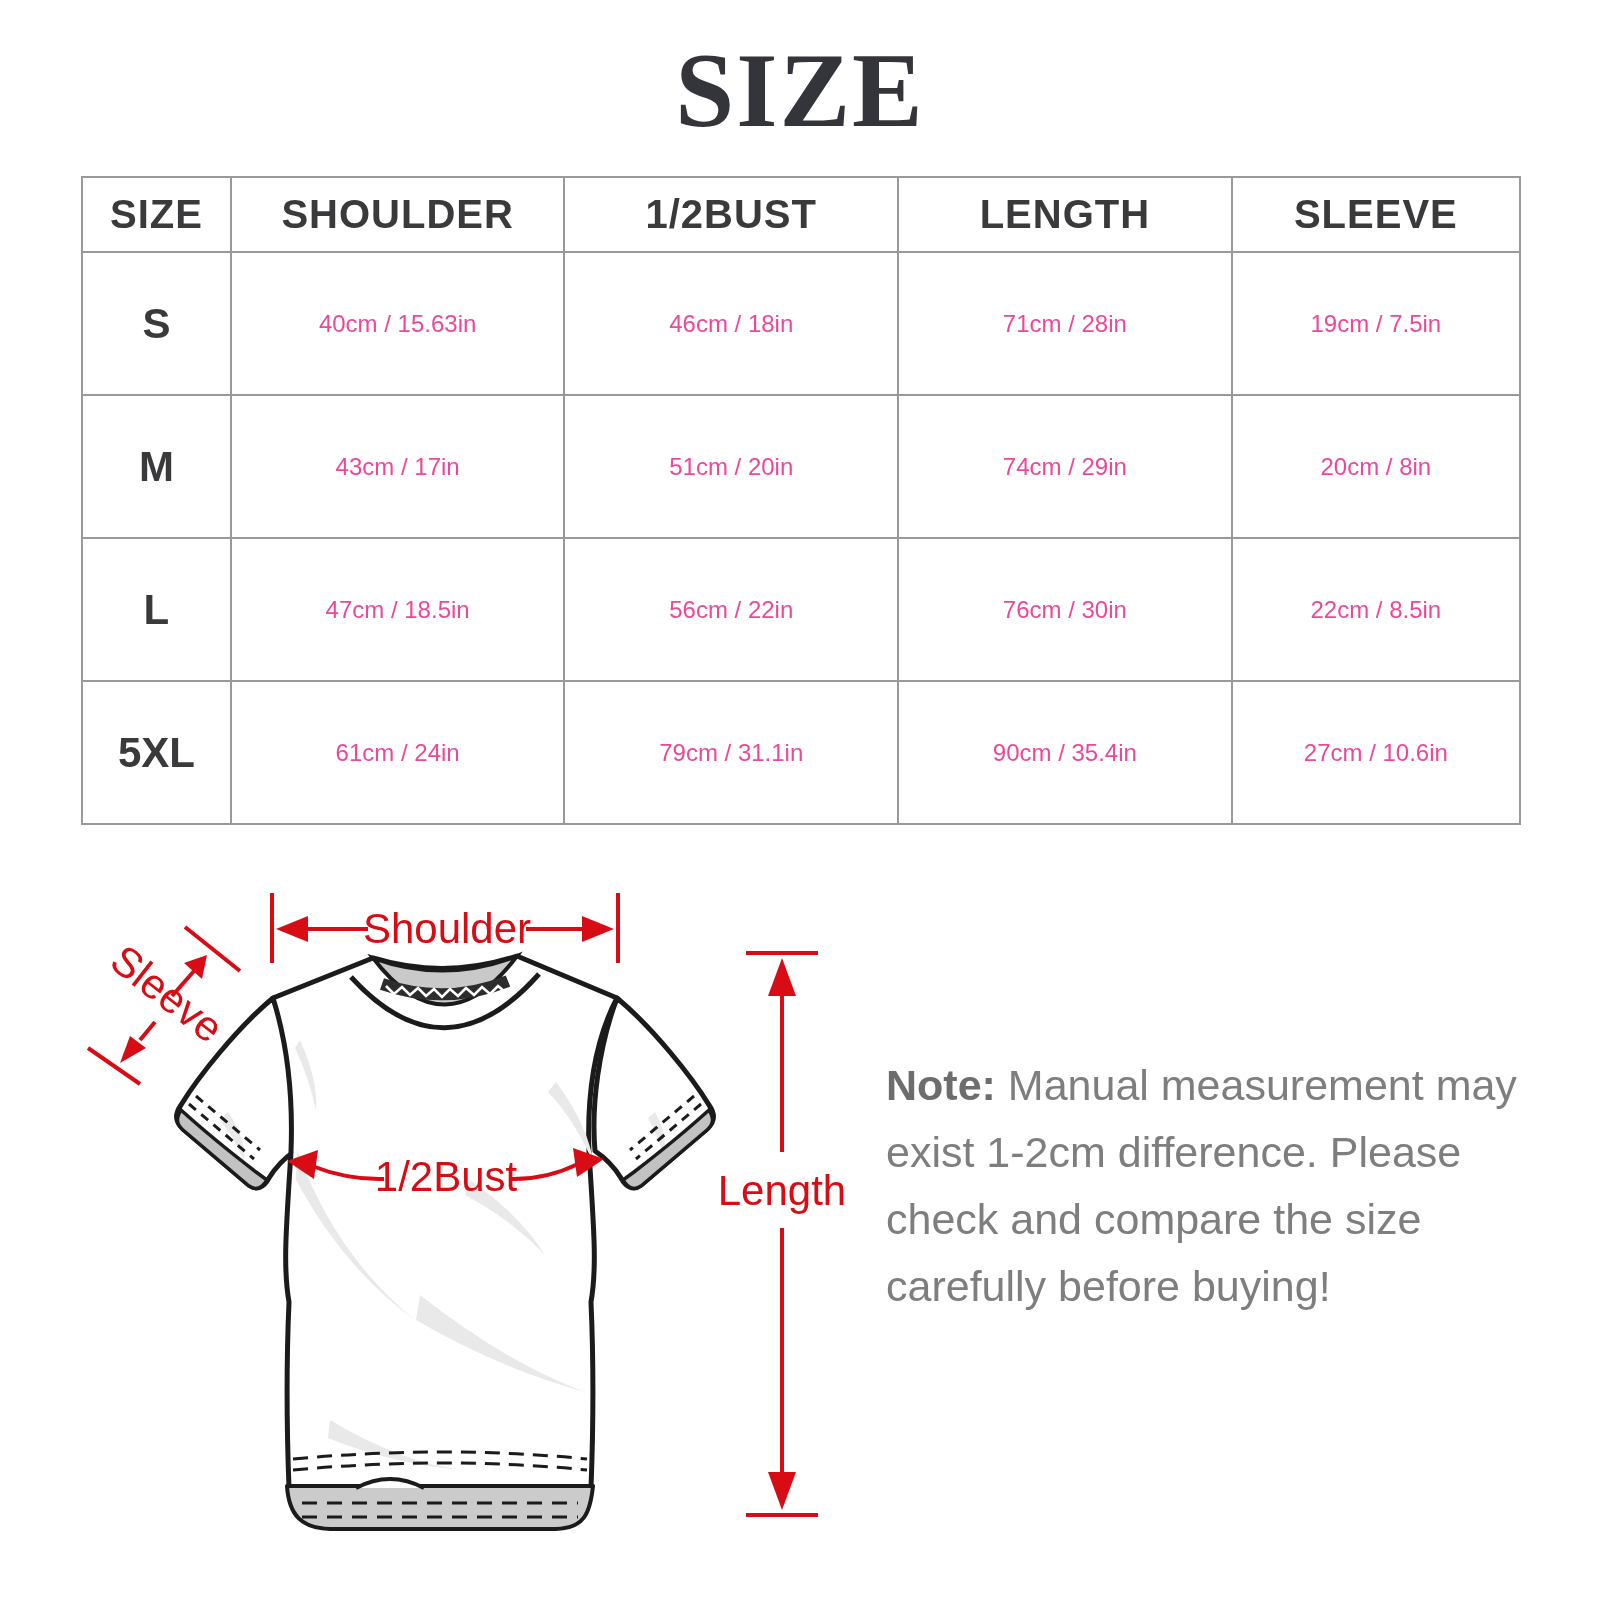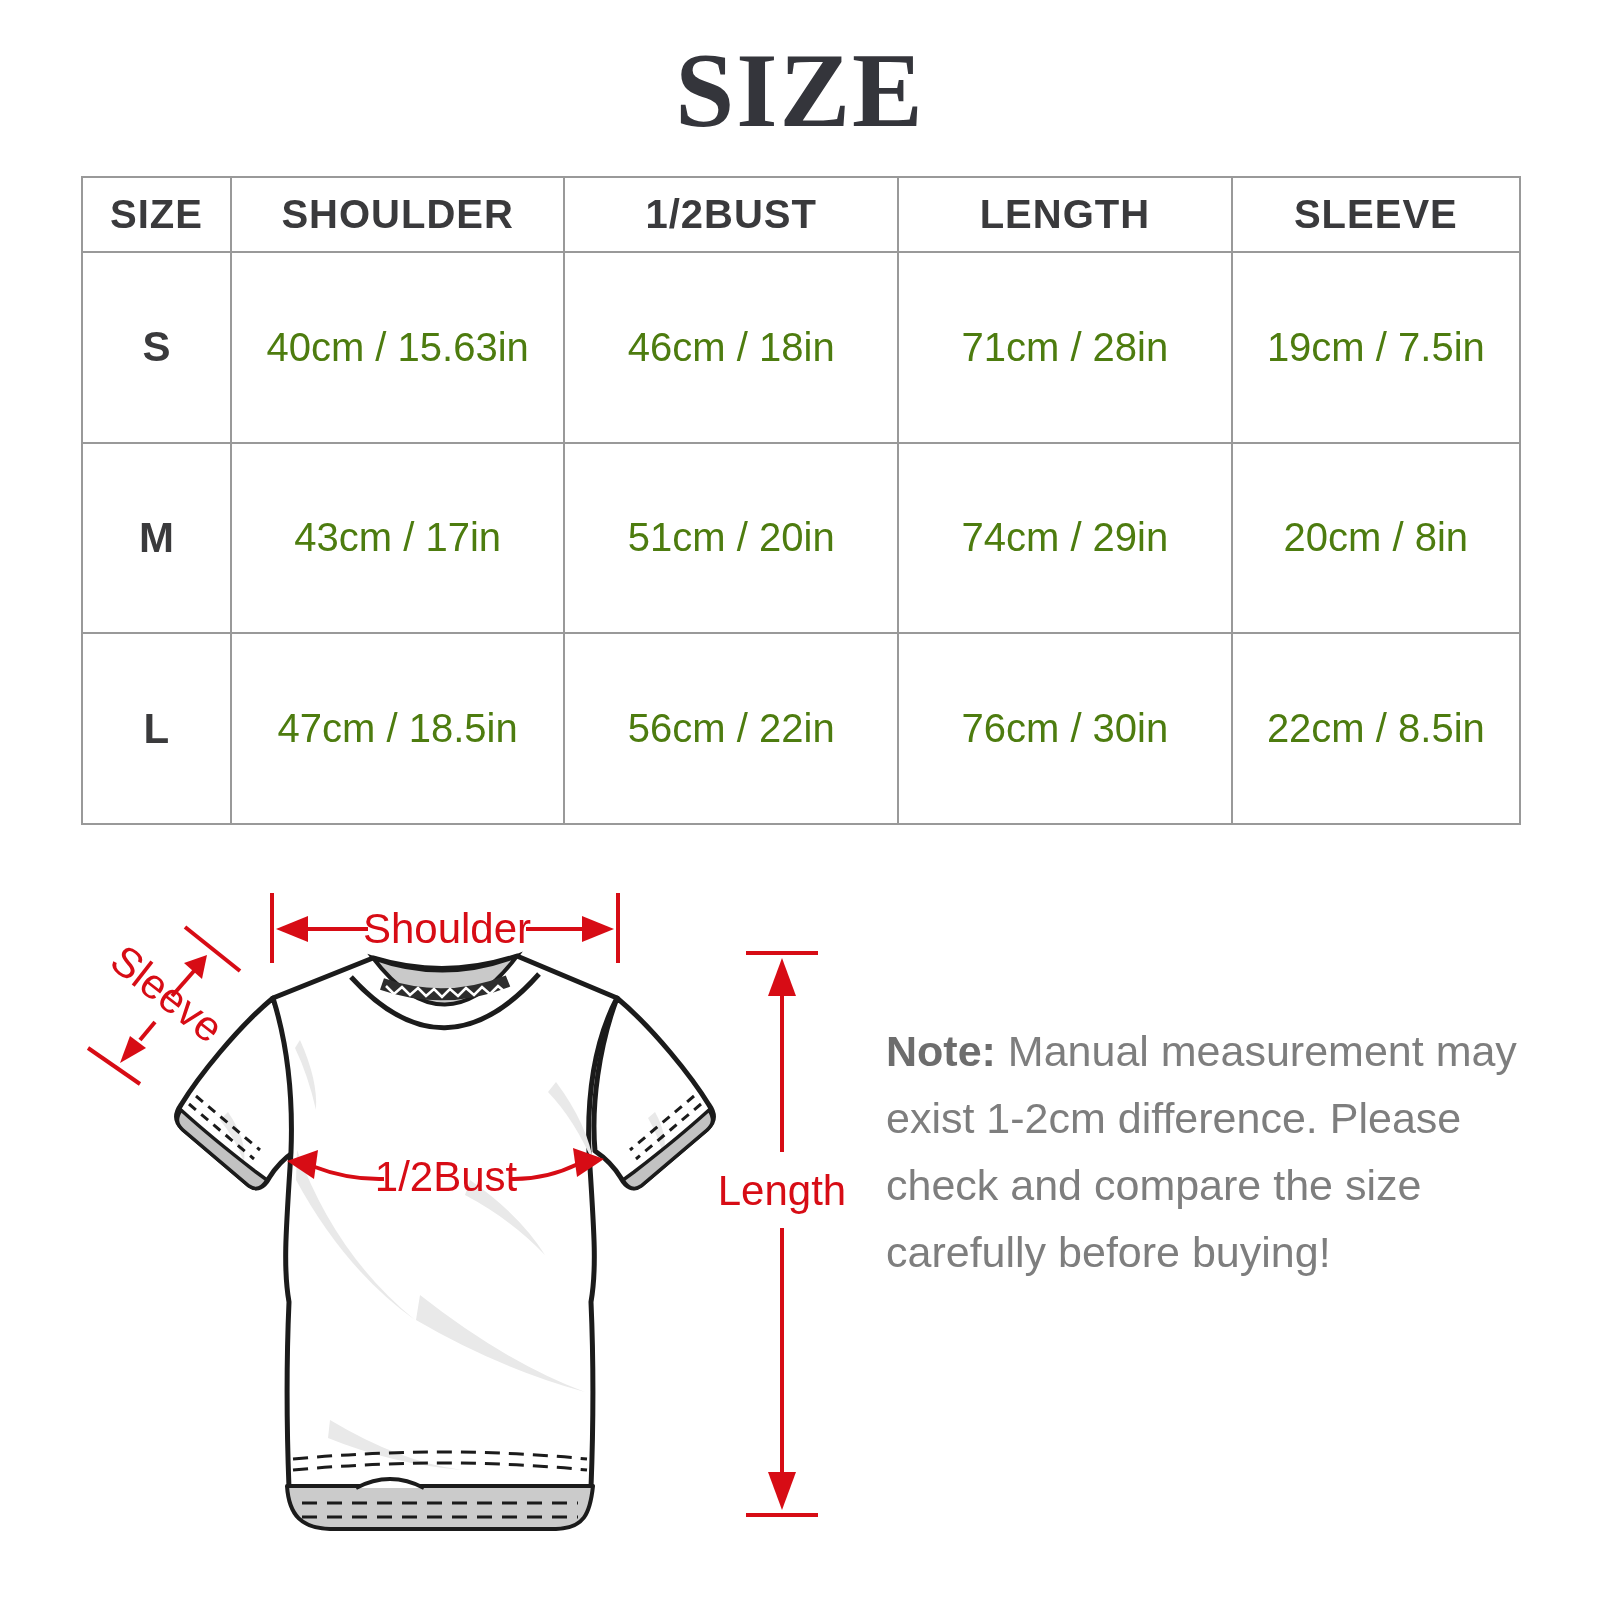--- a/index.html
+++ b/index.html
@@ -35,31 +35,31 @@
   }
   table.size-table th{
     height:73px;
     font-size:40px;
     font-weight:700;
     color:#3a3a3c;
     letter-spacing:1px;
   }
   table.size-table td{
     height:70px;
-    font-size:40px;
-    color:#4d7c0f;
+    font-size:24px;
+    color:#ec4899;
   }
   table.size-table td.size-col{
     font-weight:700;
     font-size:42px;
     color:#3a3a3c;
   }
   
   .note-block{
-    position:absolute;left:886px;top:1018px;width:660px;
+    position:absolute;left:886px;top:1052px;width:660px;
     font-size:43px;line-height:67px;
     color:#7e7e7e;
   }
   .note-block .note-prefix{font-weight:700;color:#6d6d6d;}
   
   svg.diagram{position:absolute;left:0;top:0;}
   .red-label{
     font-family:"Liberation Sans", sans-serif;
     font-size:42px;
     fill:#d70c15;
@@ -102,20 +102,27 @@
         <td>74cm / 29in</td>
         <td>20cm / 8in</td>
       </tr>
       <tr>
         <td class="size-col">L</td>
         <td>47cm / 18.5in</td>
         <td>56cm / 22in</td>
         <td>76cm / 30in</td>
         <td>22cm / 8.5in</td>
       </tr>
+      <tr>
+        <td class="size-col">5XL</td>
+        <td>61cm / 24in</td>
+        <td>79cm / 31.1in</td>
+        <td>90cm / 35.4in</td>
+        <td>27cm / 10.6in</td>
+      </tr>
     </tbody>
 </table>
 
 <svg class="diagram" width="1600" height="1600" viewBox="0 0 1600 1600">
 
   <g>
 
     <path d="M 273,998 C 237,1028 198,1077 181,1105 C 174,1115 175,1122 183,1129
              L 249,1185 C 257,1191 264,1187 269,1178 C 277,1165 286,1157 295,1151
              C 299,1105 291,1046 273,998 Z" fill="#ffffff" stroke="#1b1b1b" stroke-width="5" stroke-linejoin="round"></path>

